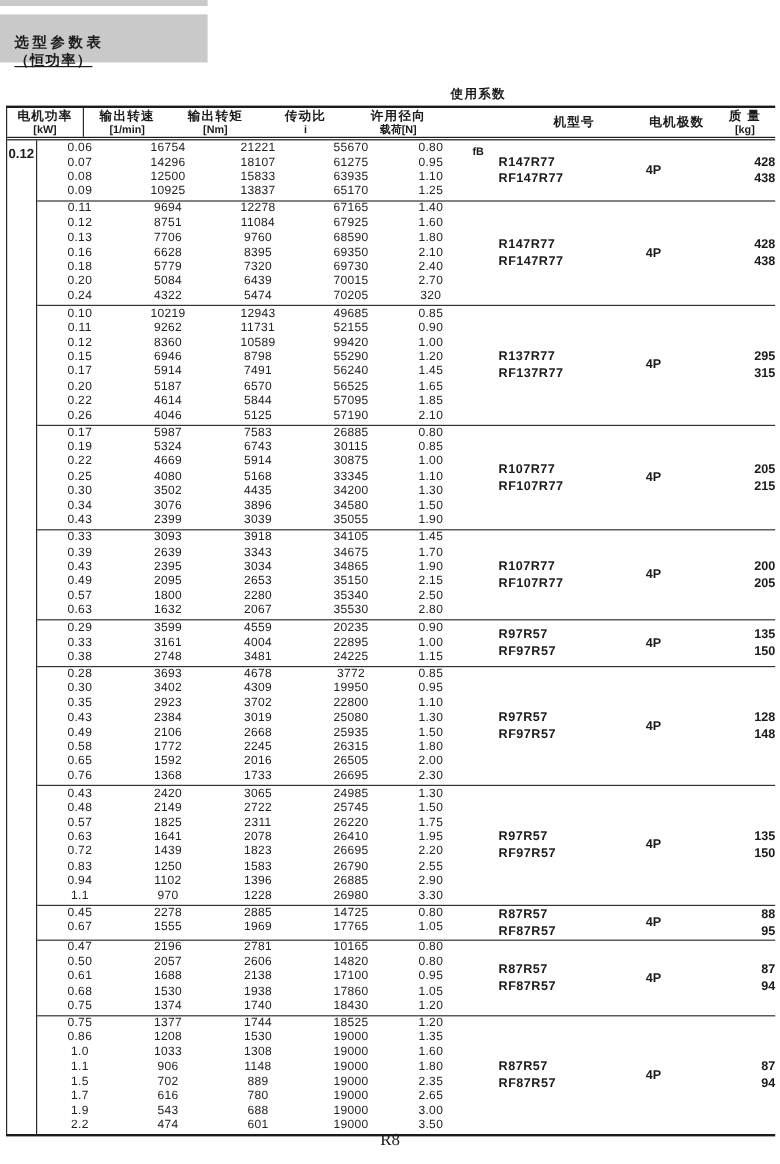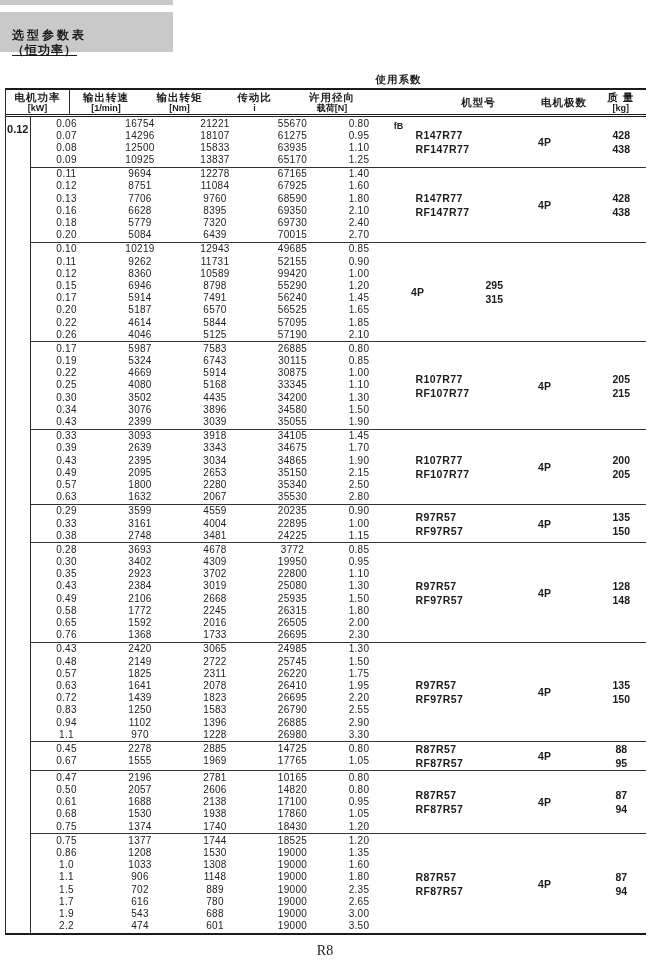--- a/index.html
+++ b/index.html
@@ -60,21 +60,21 @@
   .c0{width:72px;}
   .c1{width:75px;}
   .c2{width:75px;}
   .c3{width:80px;}
   .c4{width:53px;}
   .meta{display:flex;align-items:stretch;flex:1;gap:20px;}
   .mcell{display:flex;flex-direction:column;justify-content:center;box-sizing:border-box;}
   .m-model{width:107px;padding-left:30px;align-items:flex-start;}
   .m-model div{font-size:10.5px;font-weight:bold;line-height:14px;letter-spacing:0.4px;}
   .m-poles{width:64px;align-items:center;font-size:10.5px;font-weight:bold;}
-  .m-mass{width:49.5px;align-items:center;}
+  .m-mass{width:49.5px;align-items:flex-end;}
   .m-mass div{font-size:10.5px;font-weight:bold;line-height:14px;}
 
   .footer{
     position:absolute;left:0;top:943px;width:650px;text-align:center;
     font-family:"Liberation Serif",serif;font-size:14px;color:#1b1b1b;
   }
 </style>
 </head>
 <body>
 
@@ -208,20 +208,27 @@
               <div class="cell c3">69730</div>
               <div class="cell c4">2.40</div>
             </div>
             <div class="drow">
               <div class="cell c0">0.20</div>
               <div class="cell c1">5084</div>
               <div class="cell c2">6439</div>
               <div class="cell c3">70015</div>
               <div class="cell c4">2.70</div>
             </div>
+            <div class="drow">
+              <div class="cell c0">0.24</div>
+              <div class="cell c1">4322</div>
+              <div class="cell c2">5474</div>
+              <div class="cell c3">70205</div>
+              <div class="cell c4">320</div>
+            </div>
           </div>
           <div class="meta">
             <div class="mcell m-model">
               <div>R147R77</div>
               <div>RF147R77</div>
             </div>
             <div class="mcell m-poles">4P</div>
             <div class="mcell m-mass">
               <div>428</div>
               <div>438</div>
@@ -281,20 +288,24 @@
             </div>
             <div class="drow">
               <div class="cell c0">0.26</div>
               <div class="cell c1">4046</div>
               <div class="cell c2">5125</div>
               <div class="cell c3">57190</div>
               <div class="cell c4">2.10</div>
             </div>
           </div>
           <div class="meta">
+            <div class="mcell m-model">
+              <div>R137R77</div>
+              <div>RF137R77</div>
+            </div>
             <div class="mcell m-poles">4P</div>
             <div class="mcell m-mass">
               <div>295</div>
               <div>315</div>
             </div>
           </div>
         </div>
         <div class="section">
           <div class="rows">
             <div class="drow">

